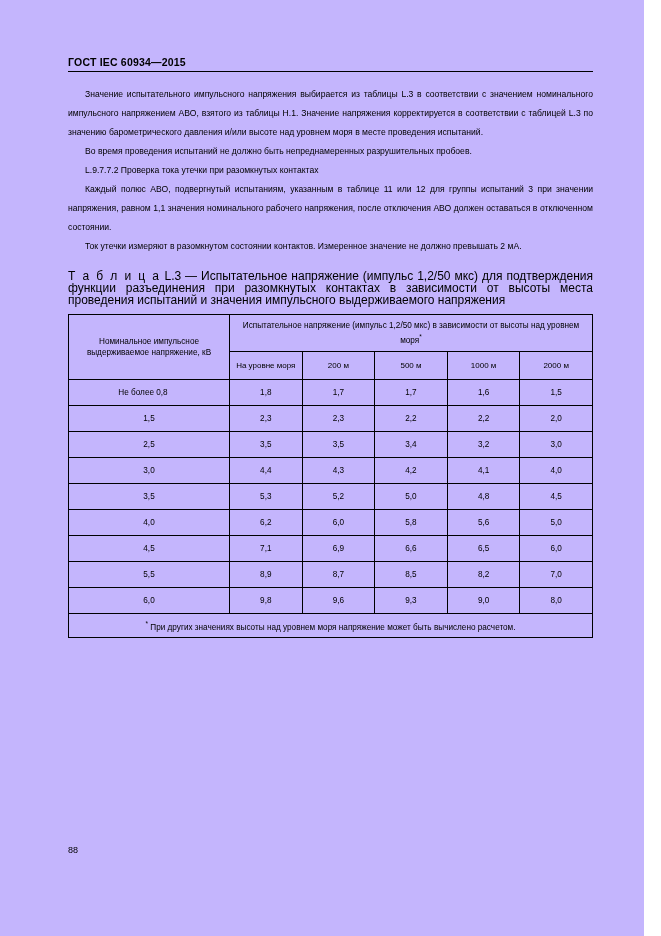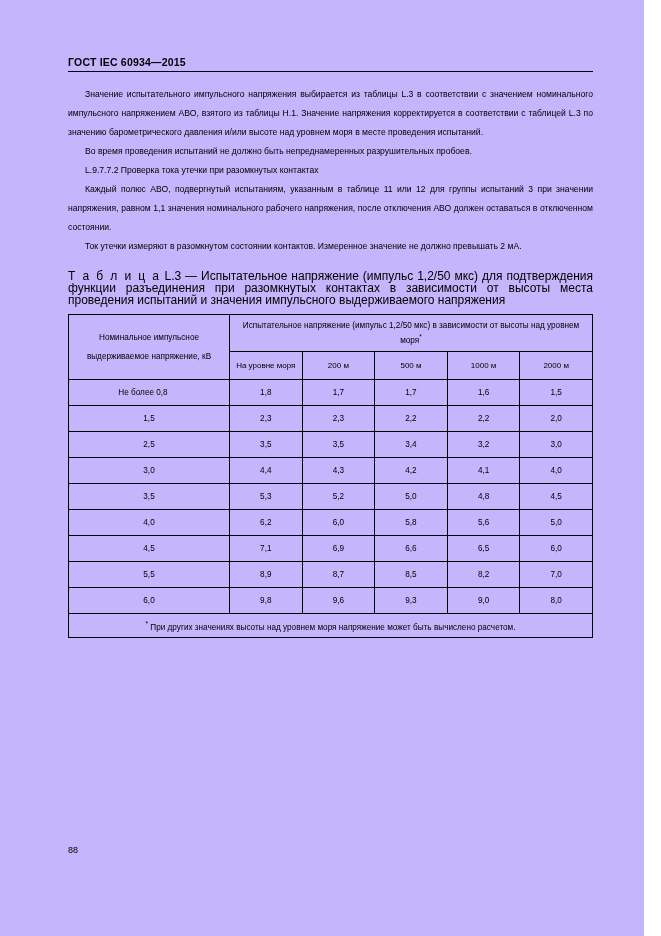--- a/index.html
+++ b/index.html
@@ -65,21 +65,21 @@
   table.data td, table.data th {
     border: 1px solid #000;
     font-size: 8.2px;
     font-weight: normal;
     text-align: center;
     vertical-align: middle;
     padding: 4px 2px;
   }
   table.data th.hdr-left {
     width: 148px;
-    line-height: 19px;
+    line-height: 11px;
     padding: 6px 6px;
   }
   table.data th.hdr-span {
     line-height: 11px;
     padding: 5px 4px;
   }
   table.data th.sub {
     padding: 9px 2px;
     font-size: 8px;
   }

